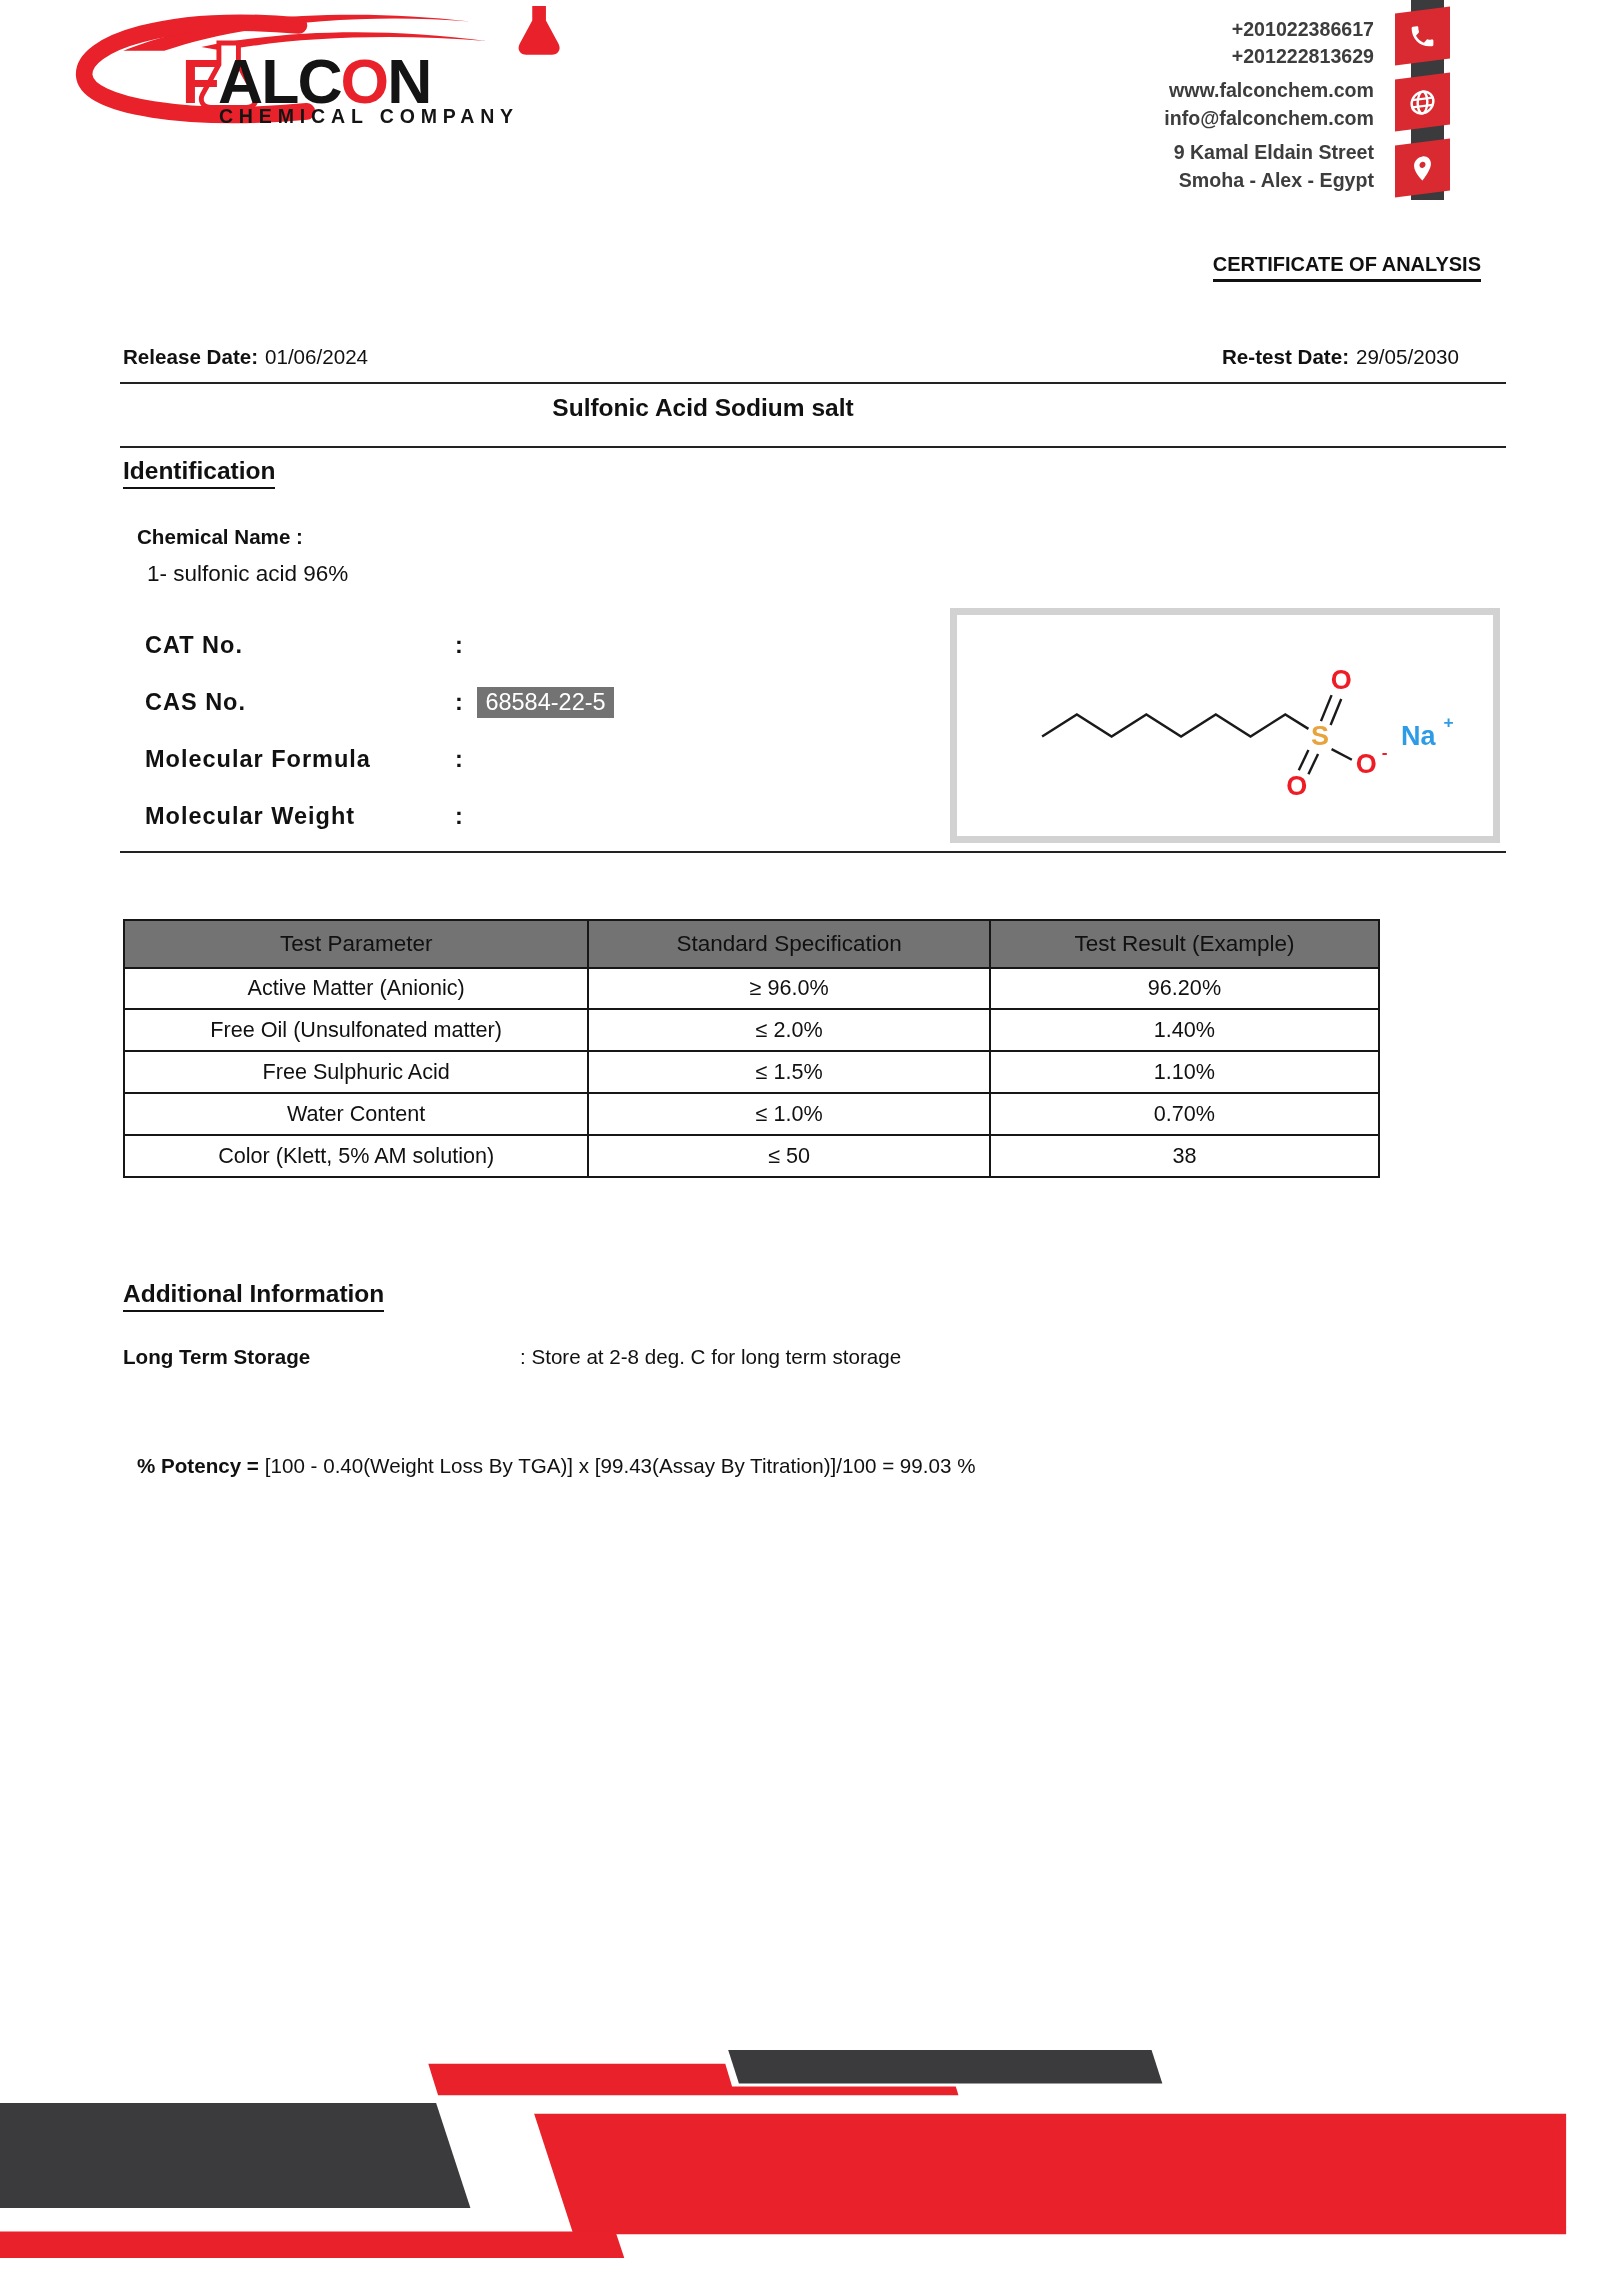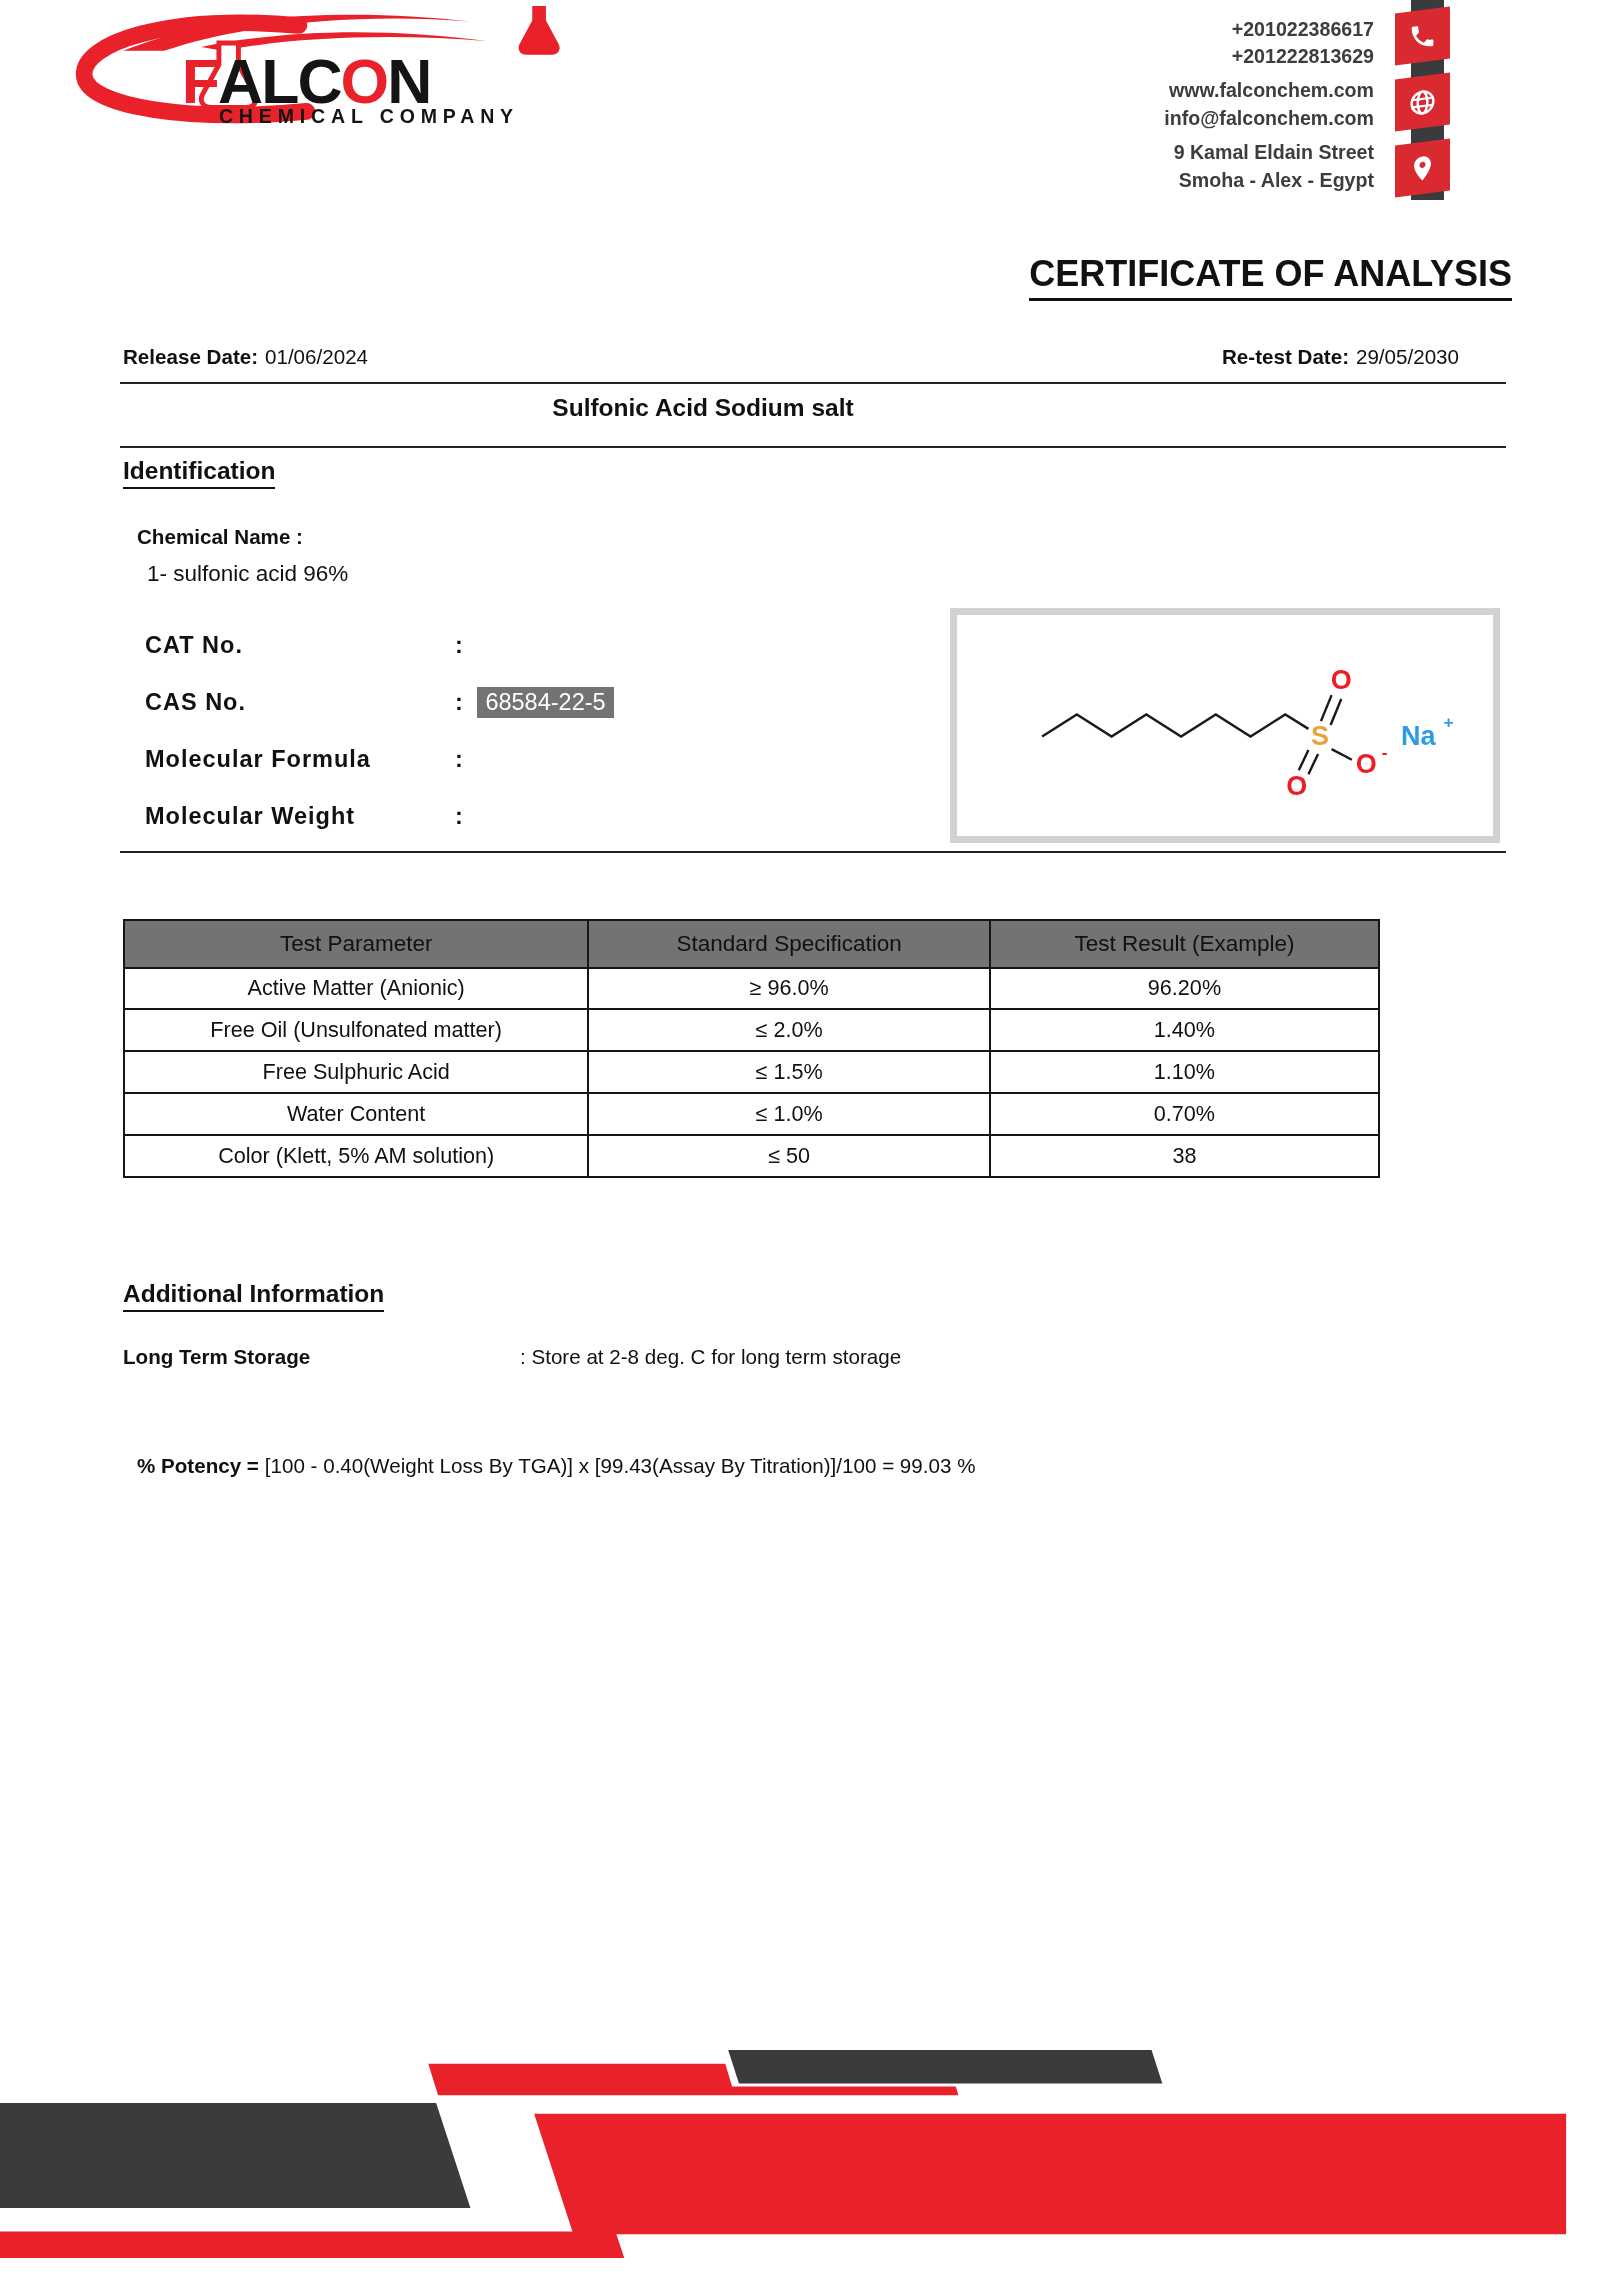--- a/index.html
+++ b/index.html
@@ -16,21 +16,21 @@
   }
   .contact .grp { margin-bottom:6.9px;margin-left:18px; }
   .ribbon { position:absolute; left:1411px; top:0; width:33px; height:200px; background:#3b3b3d; }
   .badge {
     position:absolute; left:1395px; width:55px; height:52px; background:#da2a31;
     transform:skewY(-7deg); display:flex; align-items:center; justify-content:center;
   }
   .badge svg { width:29px; height:29px; }
   
   .cert-title {
-    position:absolute; top:253px; right:109px; font-size:36px; font-weight:bold;
+    position:absolute; top:253px; right:140px; font-size:20px; font-weight:bold;
     border-bottom:3.9px solid #111; padding-bottom:2.9px; letter-spacing:0px;
   }
   .rule { position:absolute; left:120px; width:1386px; border-top:2.9px solid #222; }
   .dates-row {
     position:absolute; top:345px; left:123px; width:1336px;
     display:flex; justify-content:space-between; font-size:20.6px;
   }
   .dates-row .val { margin-left:6.9px; font-weight:normal; }
   .product-title {
     position:absolute; top:394px; left:120px; width:1166px; text-align:center;

